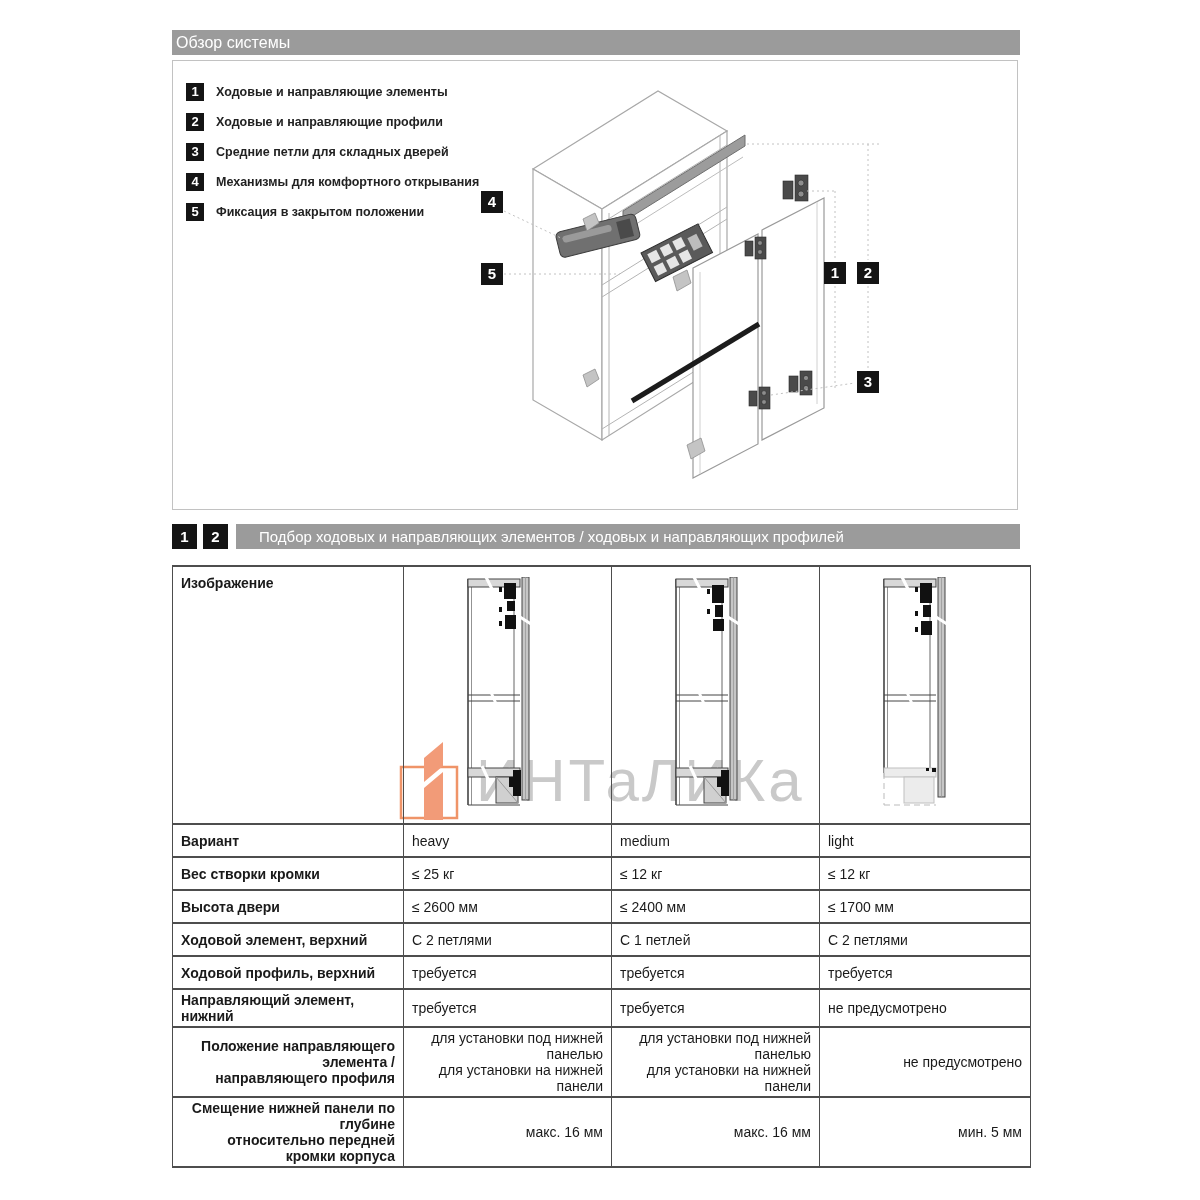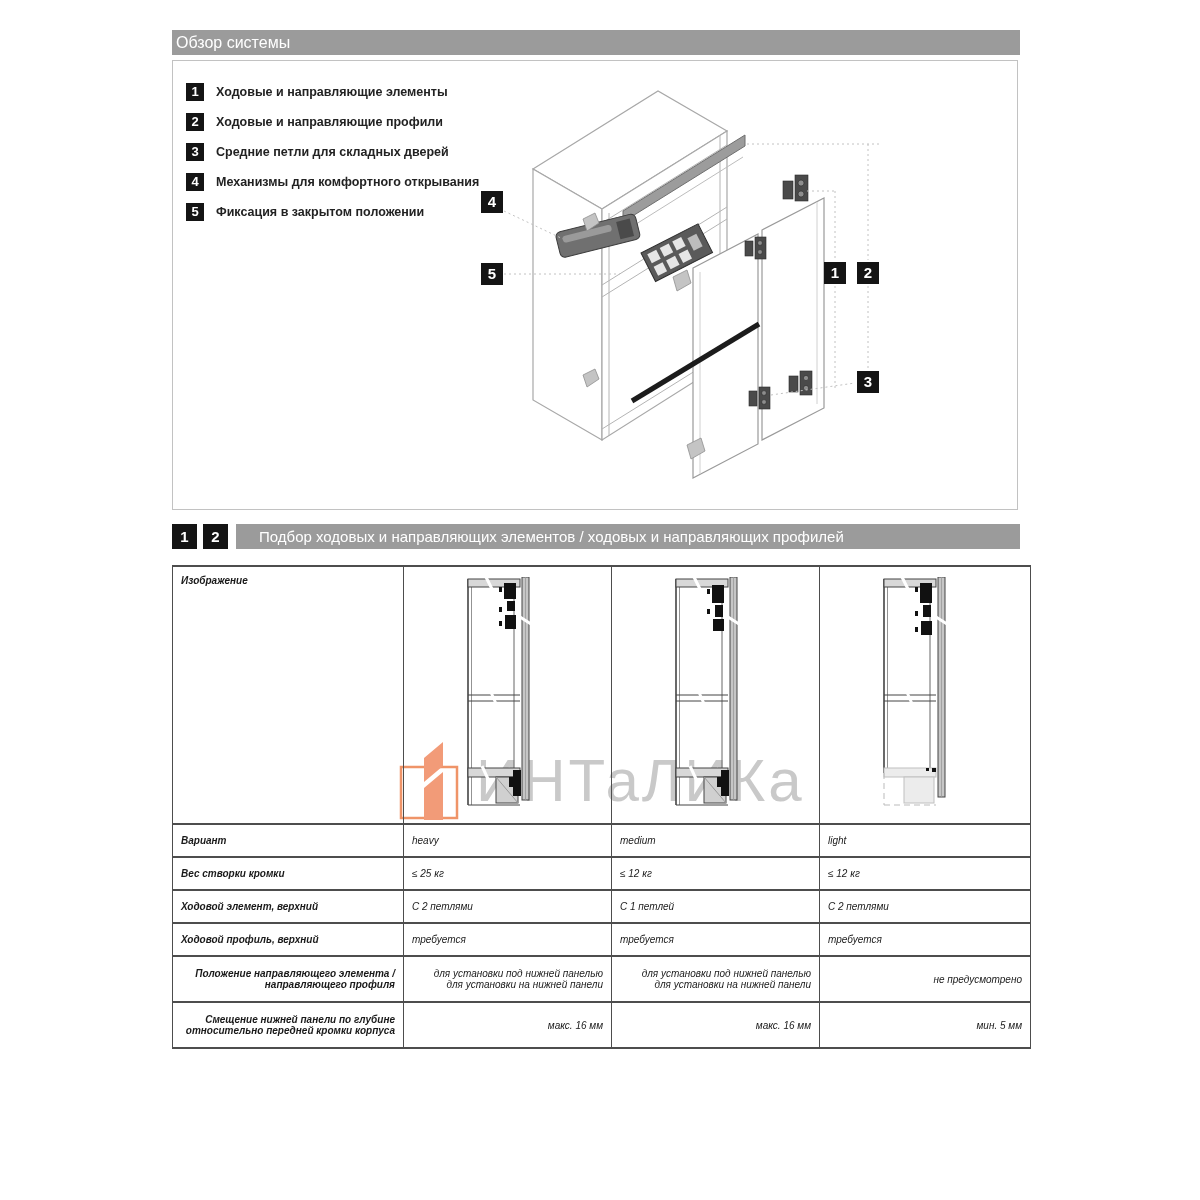--- a/index.html
+++ b/index.html
@@ -27,21 +27,21 @@
               text-align:center;line-height:18px;flex:0 0 18px;}
   .legend-label{margin-left:12px;font-size:12.5px;font-weight:bold;color:#222;white-space:nowrap;}
 
   
   .watermark{position:absolute;left:398px;top:738px;display:flex;align-items:flex-end;z-index:0;}
   .watermark-text{margin-left:14px;font-size:60px;line-height:86px;color:#c9c9c9;
                   letter-spacing:3px;font-weight:400;white-space:nowrap;}
 
   
   .sel-table{position:absolute;left:172px;top:565px;border-collapse:collapse;table-layout:fixed;
-             font-size:10px;z-index:1;background:transparent;font-style:italic;}
+             font-size:14px;z-index:1;background:transparent;}
   .sel-table td{border-left:1px solid #4d4d4d;border-right:1px solid #4d4d4d;
                 border-top:2px solid #4d4d4d;border-bottom:2px solid #4d4d4d;
                 padding:2px 8px;vertical-align:middle;background:transparent;}
   .sel-table td.lbl{font-weight:bold;}
   .r-std{height:33px;}
   .r-tall{height:46px;}
   .img-row td{height:246px;vertical-align:top;position:relative;padding-top:8px;}
   .pre{white-space:pre-line;text-align:right;}
   .drawing{position:absolute;left:62px;top:10px;}
 
@@ -320,30 +320,42 @@
       <td>medium</td>
       <td>light</td>
     </tr>
     <tr class="r-std">
       <td class="lbl">Вес створки кромки</td>
       <td>≤ 25 кг</td>
       <td>≤ 12 кг</td>
       <td>≤ 12 кг</td>
     </tr>
     <tr class="r-std">
+      <td class="lbl">Высота двери</td>
+      <td>≤ 2600 мм</td>
+      <td>≤ 2400 мм</td>
+      <td>≤ 1700 мм</td>
+    </tr>
+    <tr class="r-std">
       <td class="lbl">Ходовой элемент, верхний</td>
       <td>С 2 петлями</td>
       <td>С 1 петлей</td>
       <td>С 2 петлями</td>
     </tr>
     <tr class="r-std">
       <td class="lbl">Ходовой профиль, верхний</td>
       <td>требуется</td>
       <td>требуется</td>
       <td>требуется</td>
+    </tr>
+    <tr class="r-std">
+      <td class="lbl">Направляющий элемент, нижний</td>
+      <td>требуется</td>
+      <td>требуется</td>
+      <td>не предусмотрено</td>
     </tr>
     <tr class="r-tall">
       <td class="lbl pre">Положение направляющего элемента /
 направляющего профиля</td>
       <td class="pre">для установки под нижней панелью
 для установки на нижней панели</td>
       <td class="pre">для установки под нижней панелью
 для установки на нижней панели</td>
       <td class="pre">не предусмотрено</td>
     </tr>

